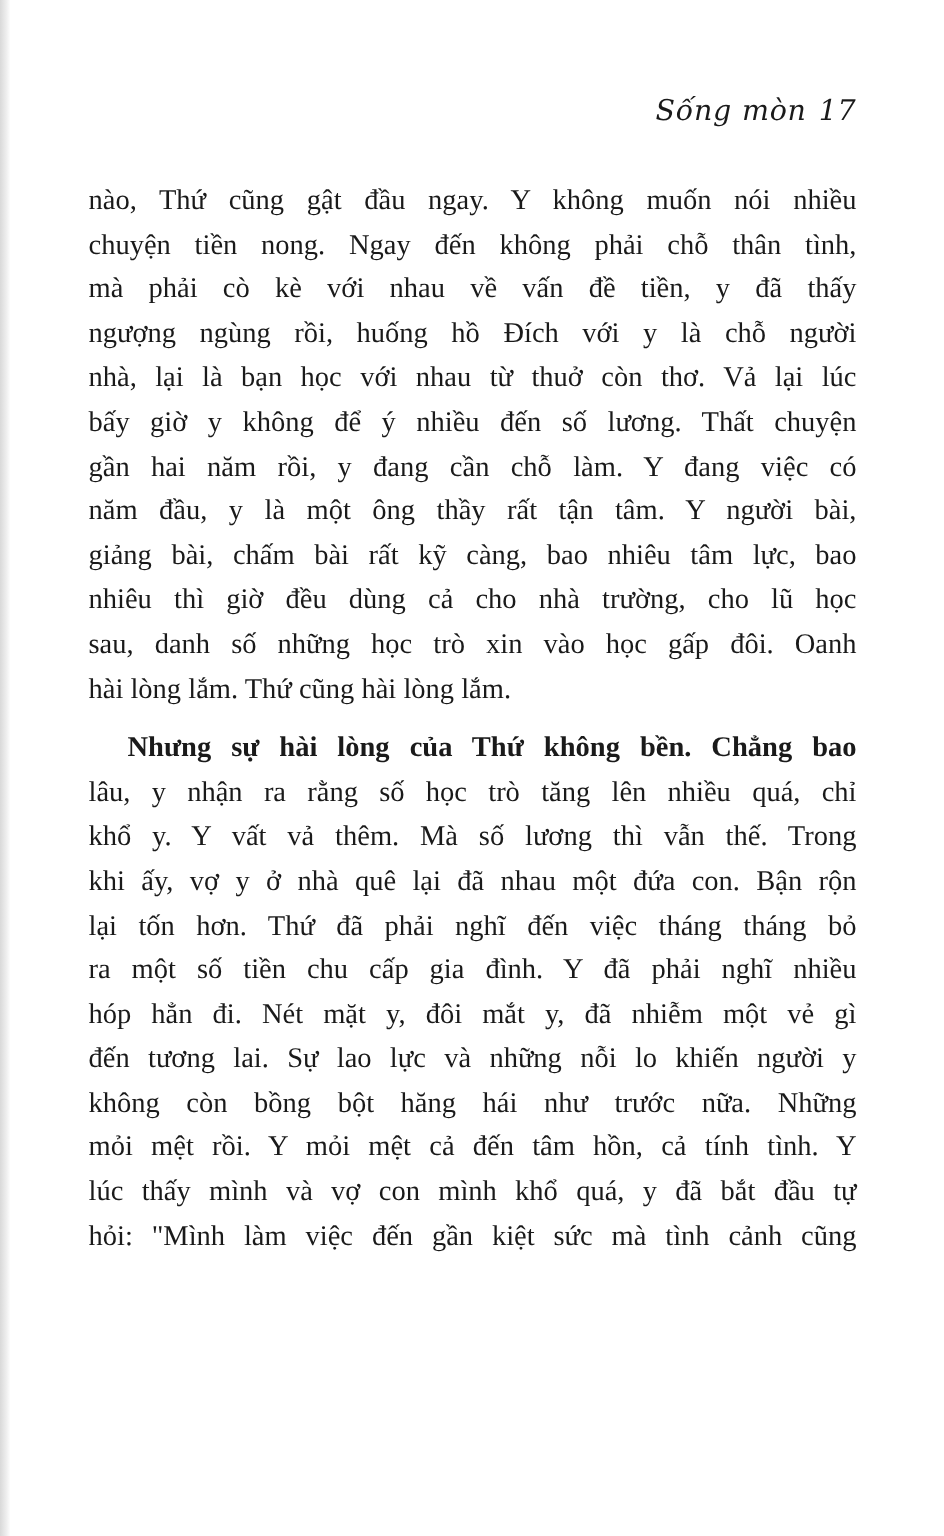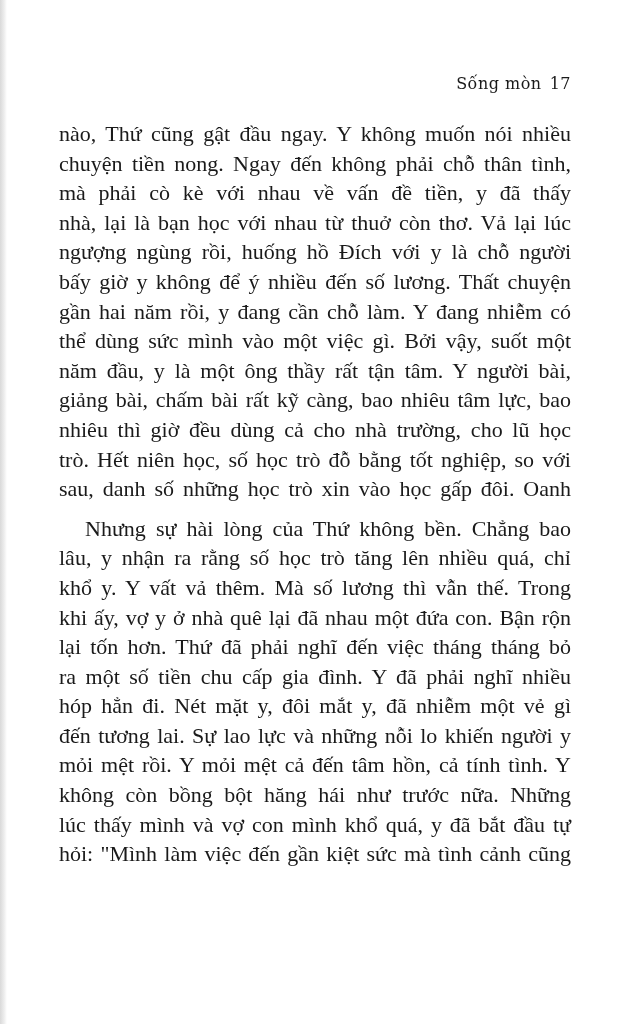--- a/index.html
+++ b/index.html
@@ -18,90 +18,91 @@
     .page-edge {
       position: absolute;
       left: 0;
       top: 0;
       width: 7px;
       height: 1024px;
       background: linear-gradient(to right, #d9d9d9, #eeeeee 60%, #ffffff);
     }
     .running-header {
       position: absolute;
-      top: 74px;
+      top: 63px;
       right: 58px;
       font-family: "DejaVu Serif", serif;
-      font-size: 16px;
+      font-size: 19px;
       letter-spacing: 0.5px;
       color: #1a1a1a;
       white-space: nowrap;
+      font-style: italic;
     }
     .running-header .page-no {
       margin-left: 8px;
     }
     .body-text {
       position: absolute;
       left: 59px;
       top: 119px;
       width: 512px;
     }
     .line {
       display: block;
       height: 29.6px;
       line-height: 29.6px;
-      font-size: 22px;
+      font-size: 19px;
       white-space: nowrap;
       text-align: justify;
       text-align-last: justify;
     }
     .line.last {
       text-align-last: left;
     }
     .line.indent {
       padding-left: 26px;
       box-sizing: border-box;
+      font-weight: bold;
     }
     .para-gap {
       height: 10px;
     }
   </style>
 </head>
 <body>
 
 <div class="page-edge"></div>
 
 <div class="running-header">
   <span>Sống mòn</span><span class="page-no">17</span>
 </div>
 
 <div class="body-text">
   <div>
     <span class="line">nào, Thứ cũng gật đầu ngay. Y không muốn nói nhiều</span>
     <span class="line">chuyện tiền nong. Ngay đến không phải chỗ thân tình,</span>
     <span class="line">mà phải cò kè với nhau về vấn đề tiền, y đã thấy</span>
+    <span class="line">ngượng ngùng rồi, huống hồ Đích với y là chỗ người</span>
     <span class="line">nhà, lại là bạn học với nhau từ thuở còn thơ. Vả lại lúc</span>
-    <span class="line">ngượng ngùng rồi, huống hồ Đích với y là chỗ người</span>
     <span class="line">bấy giờ y không để ý nhiều đến số lương. Thất chuyện</span>
-    <span class="line">gần hai năm rồi, y đang cần chỗ làm. Y đang nhiễm có</span>
-    <span class="line">thể dùng sức mình vào một việc gì. Bởi vậy, suốt một</span>
+    <span class="line">gần hai năm rồi, y đang cần chỗ làm. Y đang việc có</span>
     <span class="line">năm đầu, y là một ông thầy rất tận tâm. Y người bài,</span>
     <span class="line">giảng bài, chấm bài rất kỹ càng, bao nhiêu tâm lực, bao</span>
     <span class="line">nhiêu thì giờ đều dùng cả cho nhà trường, cho lũ học</span>
-    <span class="line">trò. Hết niên học, số học trò đỗ bằng tốt nghiệp, so với</span>
     <span class="line">sau, danh số những học trò xin vào học gấp đôi. Oanh</span>
+    <span class="line last">hài lòng lắm. Thứ cũng hài lòng lắm.</span>
   </div>
   <div class="para-gap"></div>
   <div>
     <span class="line indent">Nhưng sự hài lòng của Thứ không bền. Chẳng bao</span>
     <span class="line">lâu, y nhận ra rằng số học trò tăng lên nhiều quá, chỉ</span>
     <span class="line">khổ y. Y vất vả thêm. Mà số lương thì vẫn thế. Trong</span>
     <span class="line">khi ấy, vợ y ở nhà quê lại đã nhau một đứa con. Bận rộn</span>
     <span class="line">lại tốn hơn. Thứ đã phải nghĩ đến việc tháng tháng bỏ</span>
     <span class="line">ra một số tiền chu cấp gia đình. Y đã phải nghĩ nhiều</span>
     <span class="line">hóp hẳn đi. Nét mặt y, đôi mắt y, đã nhiễm một vẻ gì</span>
     <span class="line">đến tương lai. Sự lao lực và những nỗi lo khiến người y</span>
+    <span class="line">không còn bồng bột hăng hái như trước nữa. Những</span>
     <span class="line">mỏi mệt rồi. Y mỏi mệt cả đến tâm hồn, cả tính tình. Y</span>
-    <span class="line">không còn bồng bột hăng hái như trước nữa. Những</span>
     <span class="line">lúc thấy mình và vợ con mình khổ quá, y đã bắt đầu tự</span>
     <span class="line">hỏi: "Mình làm việc đến gần kiệt sức mà tình cảnh cũng</span>
   </div>
 </div>
 
 </body></html>

